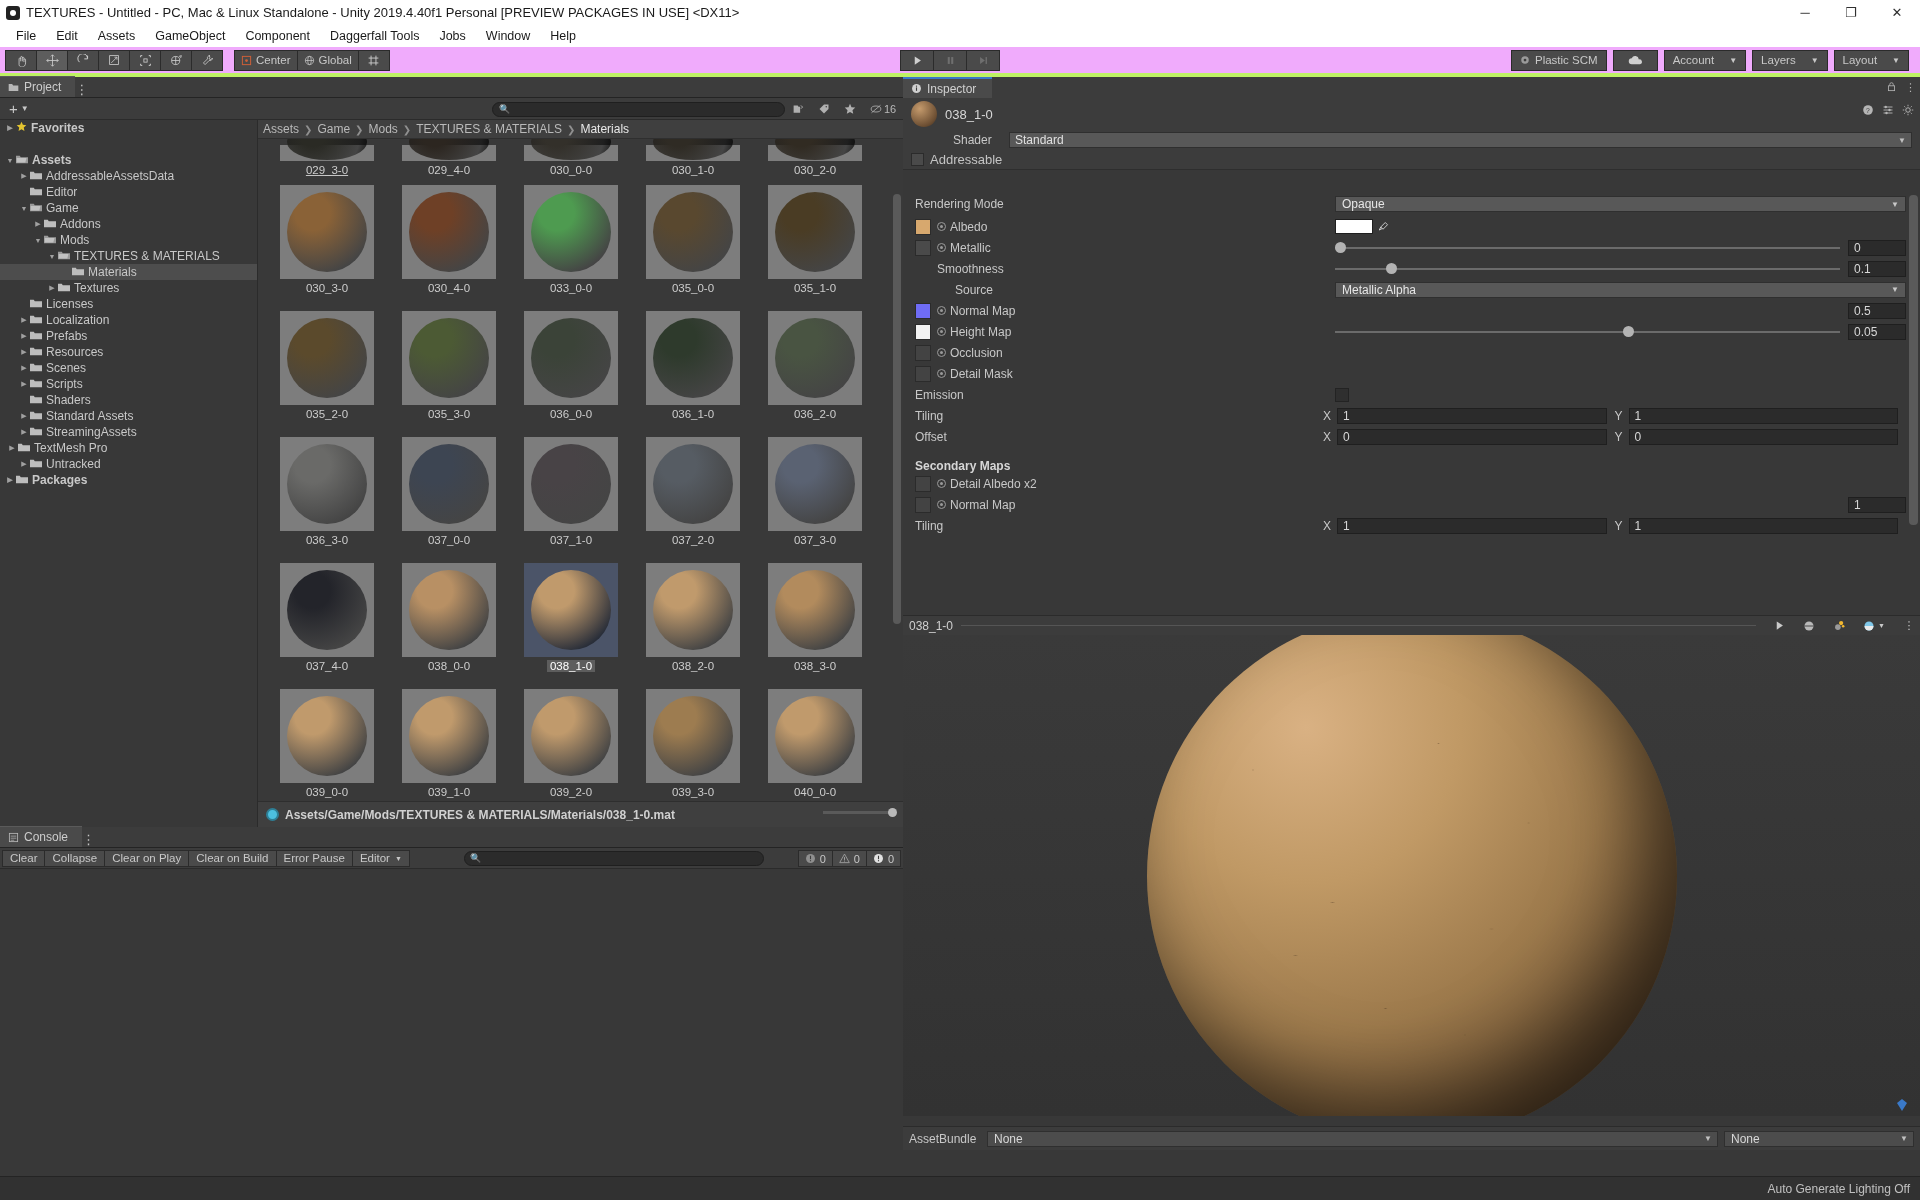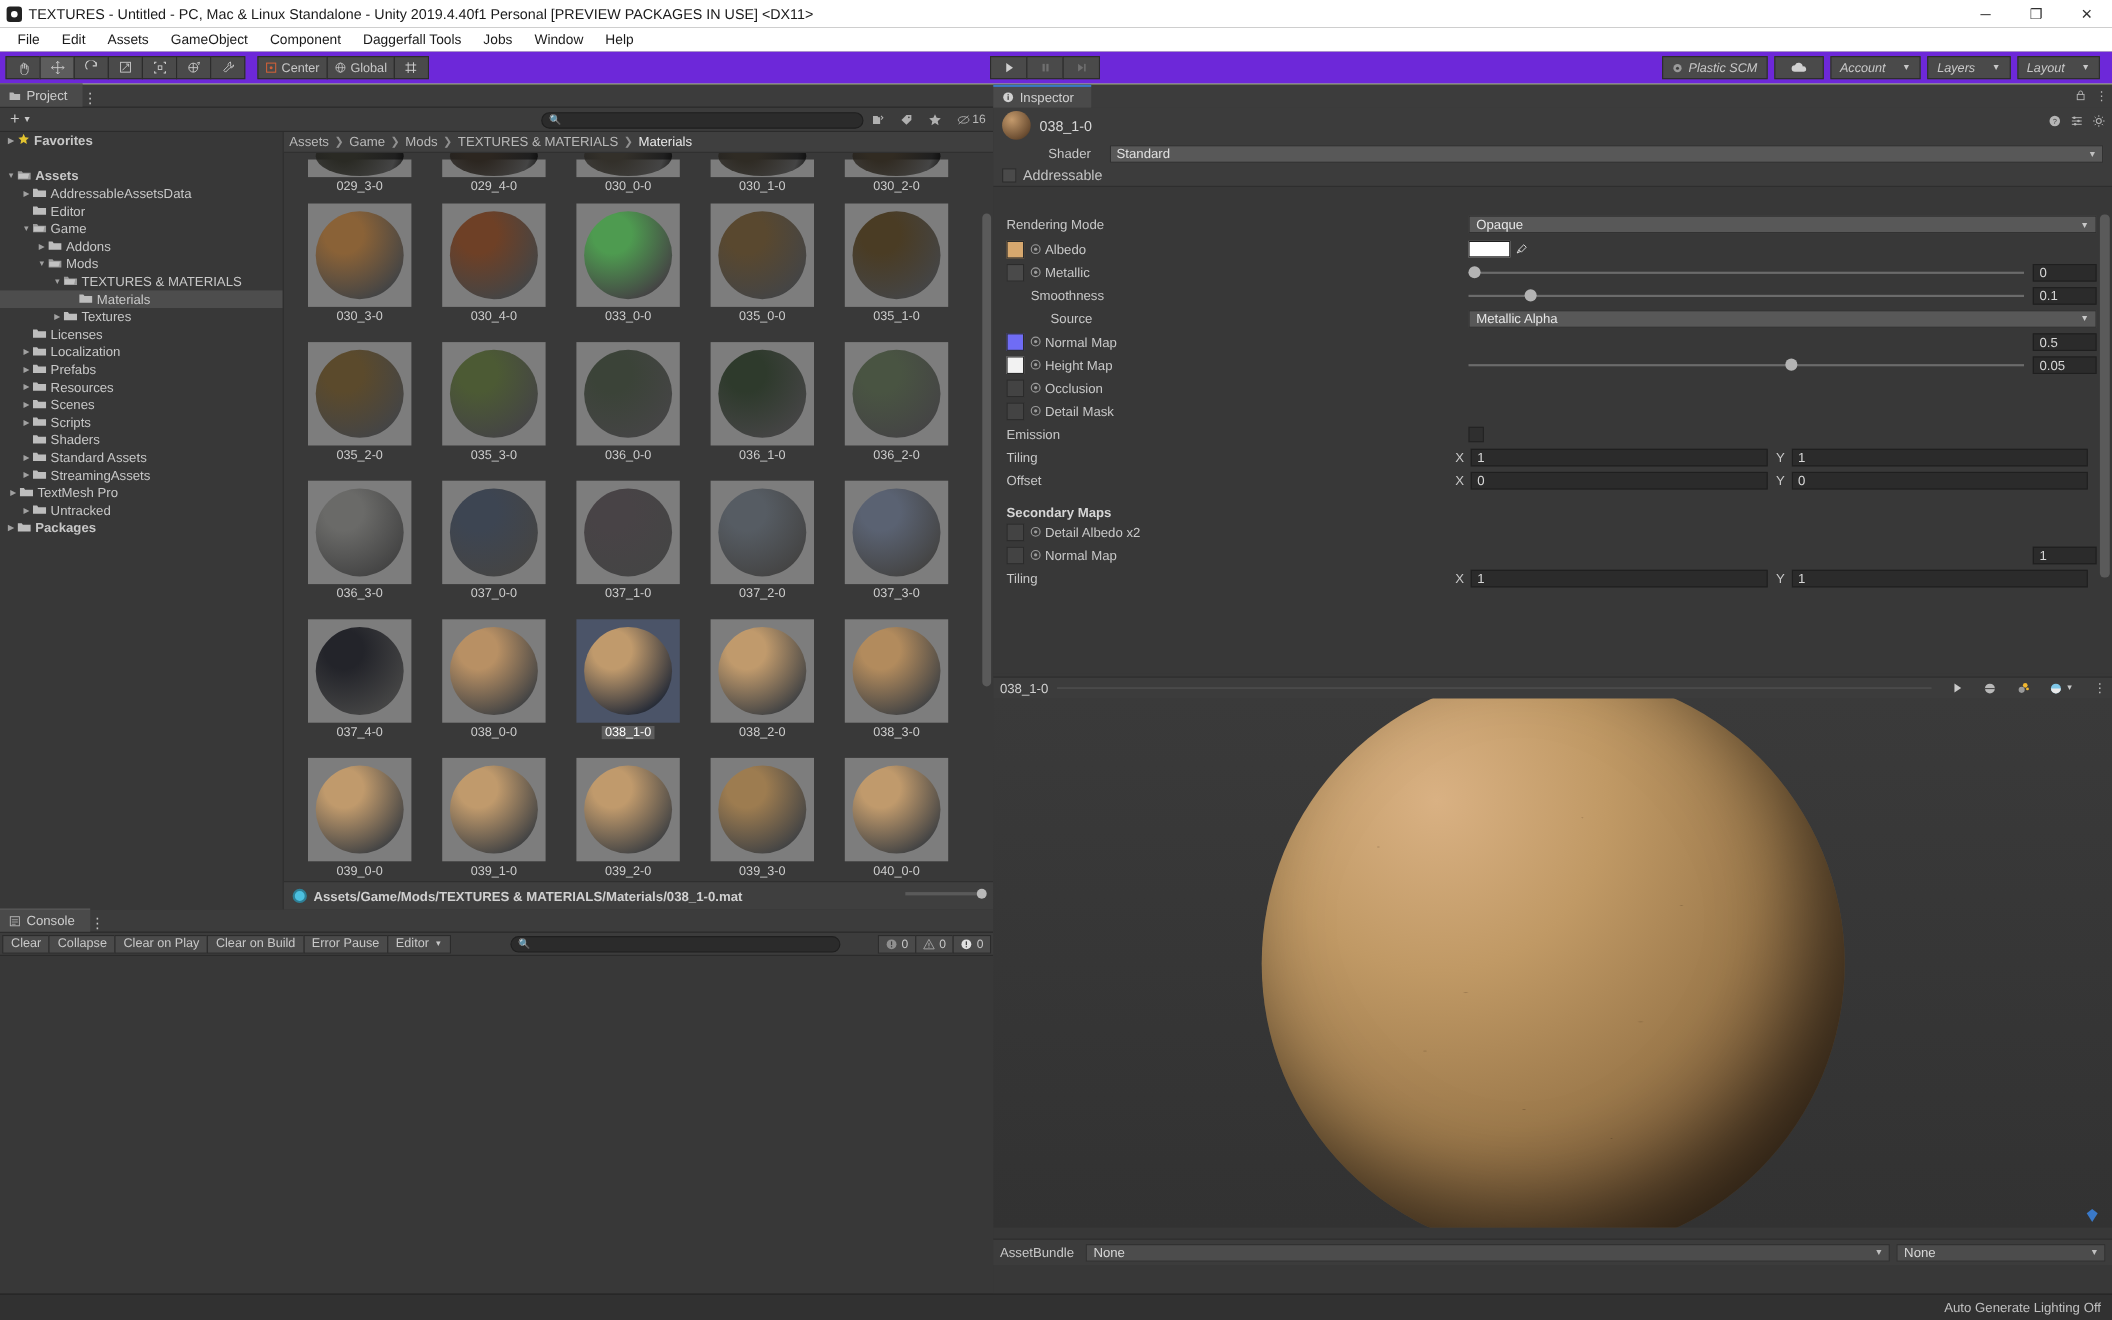--- a/index.html
+++ b/index.html
@@ -16,37 +16,37 @@
   .tb-btns { position:absolute; right:0; top:0; display:flex; height:25px; }
   .tb-btn { width:46px; height:25px; display:flex;align-items:center;justify-content:center;
     color:#303030; font-size:13px; }
 
   
   .menubar { height:22px; background:#ffffff; display:flex; align-items:center;
     padding-left:6px; color:#1a1a1a; font-size:12.5px; }
   .menubar .mi { padding:0 10px; line-height:22px; white-space:nowrap; }
 
   
-  .toolbar { height:30px; background:#6d28d9; border-bottom:1px solid #bef264;
+  .toolbar { height:30px; background:#f0abfc; border-bottom:4px solid #bef264;
     display:flex; align-items:center; padding:0 5px; gap:0;justify-content:center; }
   .tool-grp { display:flex; align-items:center; }
   .tbtn { width:32px; height:21px; background:#4a4a4a; border:1px solid #2b2b2b;
     display:flex; align-items:center; justify-content:center; color:#c8c8c8; font-size:13px;
     margin-right:-1px; }
   .tbtn.active { background:#5d5d5d; }
   .tbtn svg { display:block; }
   .pivotbtn { height:21px; background:#4a4a4a; border:1px solid #2b2b2b; display:flex;
     align-items:center; padding:0 6px; gap:4px; color:#c8c8c8; font-size:11.5px; margin-right:-1px;}
   .spacer { flex:1; }
   .playgrp { display:flex; }
   .playbtn { width:34px; height:21px; background:#4a4a4a; border:1px solid #2b2b2b;
     display:flex; align-items:center; justify-content:center; margin-right:-1px;}
   .rightgrp { display:flex; align-items:center; gap:6px; padding-right:6px; }
   .rbtn { height:21px; background:#4a4a4a; border:1px solid #2b2b2b; display:flex;
-    align-items:center; padding:0 8px; gap:5px; color:#c8c8c8; font-size:11.5px;font-style:italic; }
+    align-items:center; padding:0 8px; gap:5px; color:#c8c8c8; font-size:11.5px; }
   .rbtn .caret { font-size:8px; color:#c8c8c8; margin-left:10px;}
 
   
   .workspace { position:absolute; top:77px; left:0; right:0; bottom:24px; }
 
   
   .panel { position:absolute; background:#383838; }
   .panel-tabs { height:21px; background:#3c3c3c; display:flex; align-items:flex-end;
     position:relative; border-bottom:1px solid #242424;}
   .ptab { height:21px; background:#4a4a4a; display:flex; align-items:center; gap:5px;
@@ -571,21 +571,21 @@
               <span>Game</span>
               <span class="sep">❯</span>
               <span>Mods</span>
               <span class="sep">❯</span>
               <span>TEXTURES &amp; MATERIALS</span>
               <span class="sep">❯</span>
               <span class="cur">Materials</span>
             </div>
           <div class="grid-scroll">
             <div class="grid" id="assetgrid">
-                <div class="cell" style="height: 40px;">
+                <div class="cell" style="height: 40px; text-decoration: underline;">
                   <div class="thumb" style="height: 16px;">
                     <div class="ball" style="background: radial-gradient(circle at 32% 26%, rgb(42, 42, 36) 0%, rgb(42, 42, 36) 22%, rgba(0, 0, 0, 0.45) 78%, rgba(0, 0, 0, 0.85) 100%); height: 36px; margin-top: -22px;"></div>
                   </div>
                   <div class="cellname">029_3-0</div>
                 </div>
                 <div class="cell" style="height: 40px;">
                   <div class="thumb" style="height: 16px;">
                     <div class="ball" style="background: radial-gradient(circle at 32% 26%, rgb(44, 38, 32) 0%, rgb(44, 38, 32) 22%, rgba(0, 0, 0, 0.45) 78%, rgba(0, 0, 0, 0.85) 100%); height: 36px; margin-top: -22px;"></div>
                   </div>
                   <div class="cellname">029_4-0</div>

